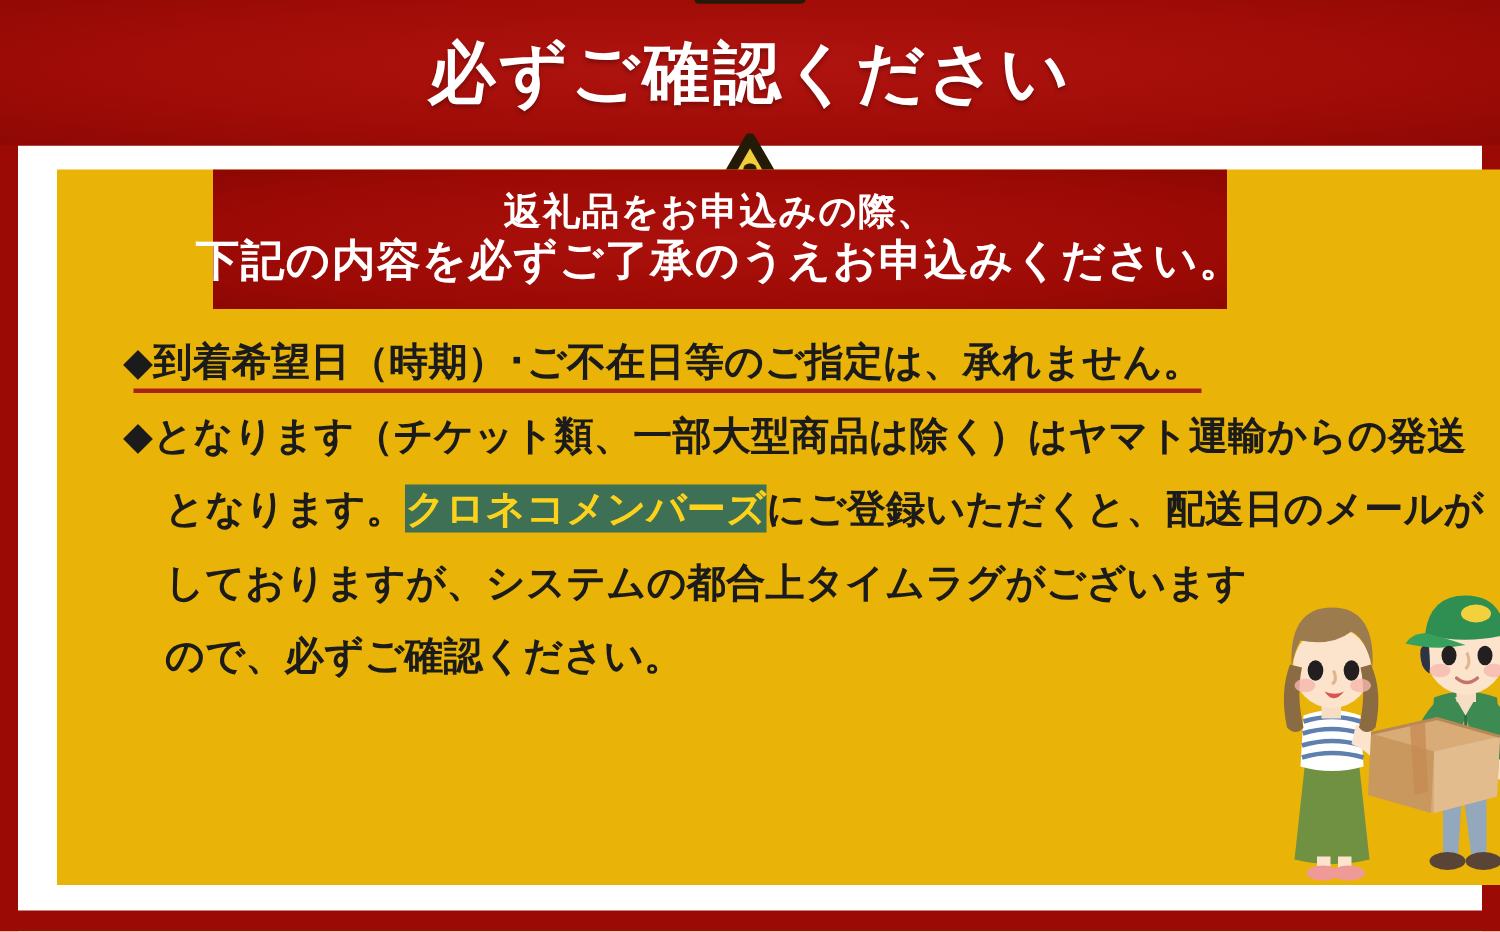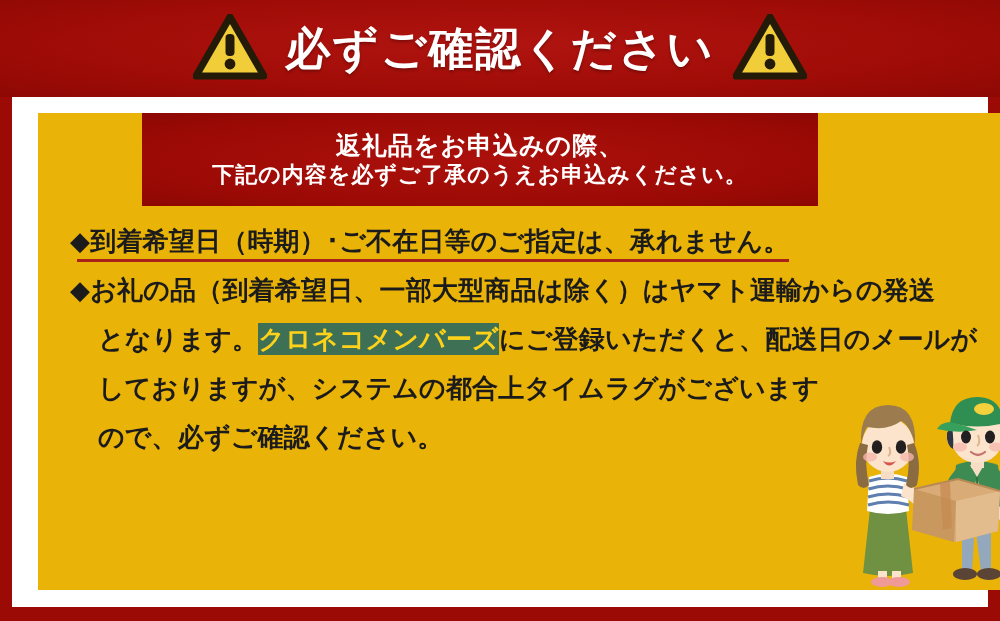--- a/index.html
+++ b/index.html
@@ -35,20 +35,21 @@
     left: 0;
     top: 0;
     width: 1000px;
     height: 97px;
     background: #a40d08;
     background-image: radial-gradient(ellipse at 50% 45%, #b01410 0%, #a00c07 62%, #8e0804 100%);
     display: flex;
     align-items: center;
     justify-content: center;
     gap: 18px;
+    flex-direction: column;
   }
   .header-title {
     color: #ffffff;
     font-size: 45px;
     font-weight: bold;
     letter-spacing: 2px;
     line-height: 1;
     text-shadow: 0 2px 3px rgba(0,0,0,.28);
     white-space: nowrap;
   }
@@ -83,32 +84,32 @@
   .sub-line-1 {
     color: #ffffff;
     font-size: 25px;
     font-weight: bold;
     letter-spacing: 1px;
     line-height: 1.15;
     white-space: nowrap;
   }
   .sub-line-2 {
     color: #ffffff;
-    font-size: 22px;
+    font-size: 29px;
     font-weight: bold;
     letter-spacing: 1px;
     line-height: 1.15;
     white-space: nowrap;
     font-family: Liberation Serif, serif;
   }
 
   
   .body-copy {
     position: absolute;
-    left: 32px;
+    left: 44px;
     top: 104px;
     width: 880px;
     color: #1b1b1b;
     font-size: 26px;
     font-weight: bold;
     line-height: 49px;
     letter-spacing: 0.2px;
   }
   .bullet-line { white-space: nowrap; }
   .indent { padding-left: 28px; }
@@ -179,21 +180,21 @@
       <div class="sub-line-1">返礼品をお申込みの際、</div>
       <div class="sub-line-2">下記の内容を必ずご了承のうえお申込みください。</div>
     </div>
 
     <div class="body-copy">
 
       <div class="bullet-line">
         <span class="underline-wrap"><span>◆</span><span>到着希望日（時期）･ご不在日等のご指定は、承れません。</span></span>
       </div>
 
-      <div class="bullet-line"><span>◆</span><span>お礼の品（到着希望日、一部大型商品は除く）はヤマト運輸からの発送</span></div>
+      <div class="bullet-line"><span>◆</span><span>となります（チケット類、一部大型商品は除く）はヤマト運輸からの発送</span></div>
       <div class="bullet-line indent"><span>となります。</span><span class="hl">クロネコメンバーズ</span><span>にご登録いただくと、配送日のメールが</span></div>
 
       <div class="bullet-line indent">しておりますが、システムの都合上タイムラグがございます</div>
       <div class="bullet-line indent">ので、必ずご確認ください。</div>
 
     </div>
 
     <div class="illus">
       <svg width="190" height="205" viewBox="0 0 190 205" xmlns="http://www.w3.org/2000/svg">
 

